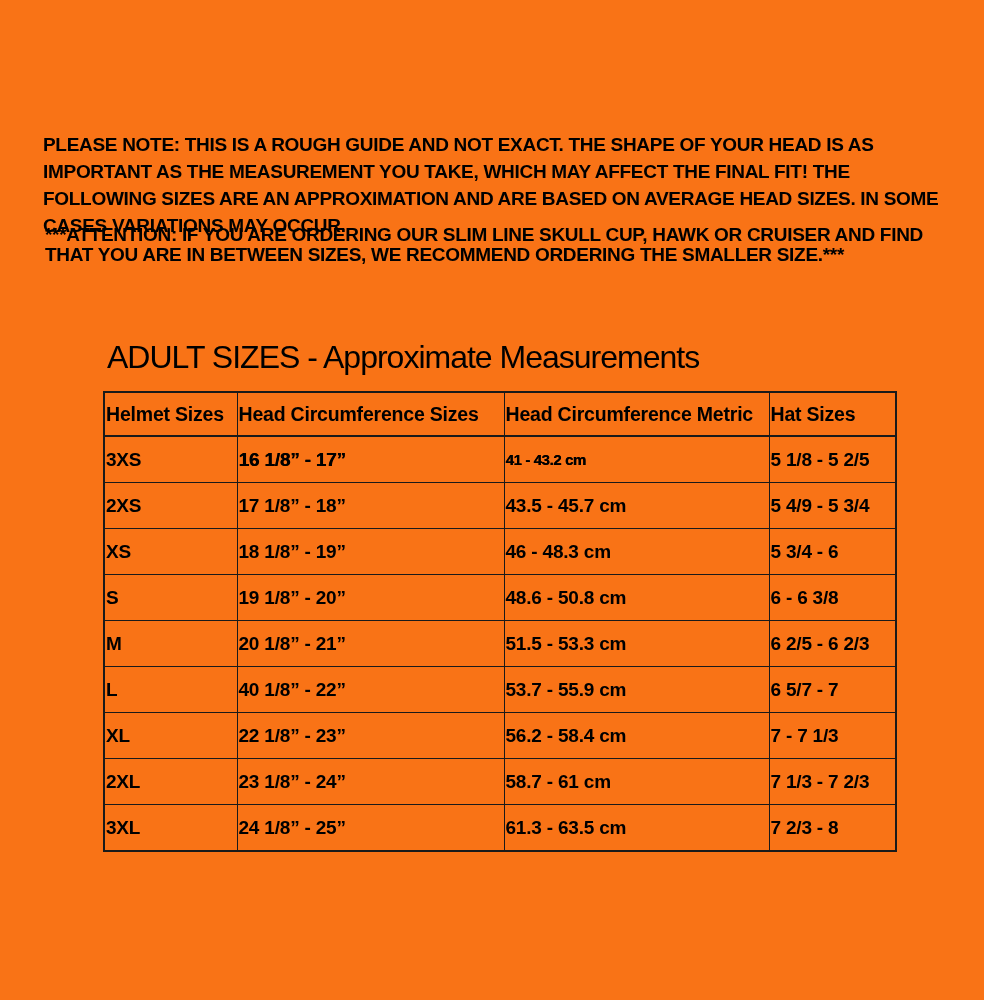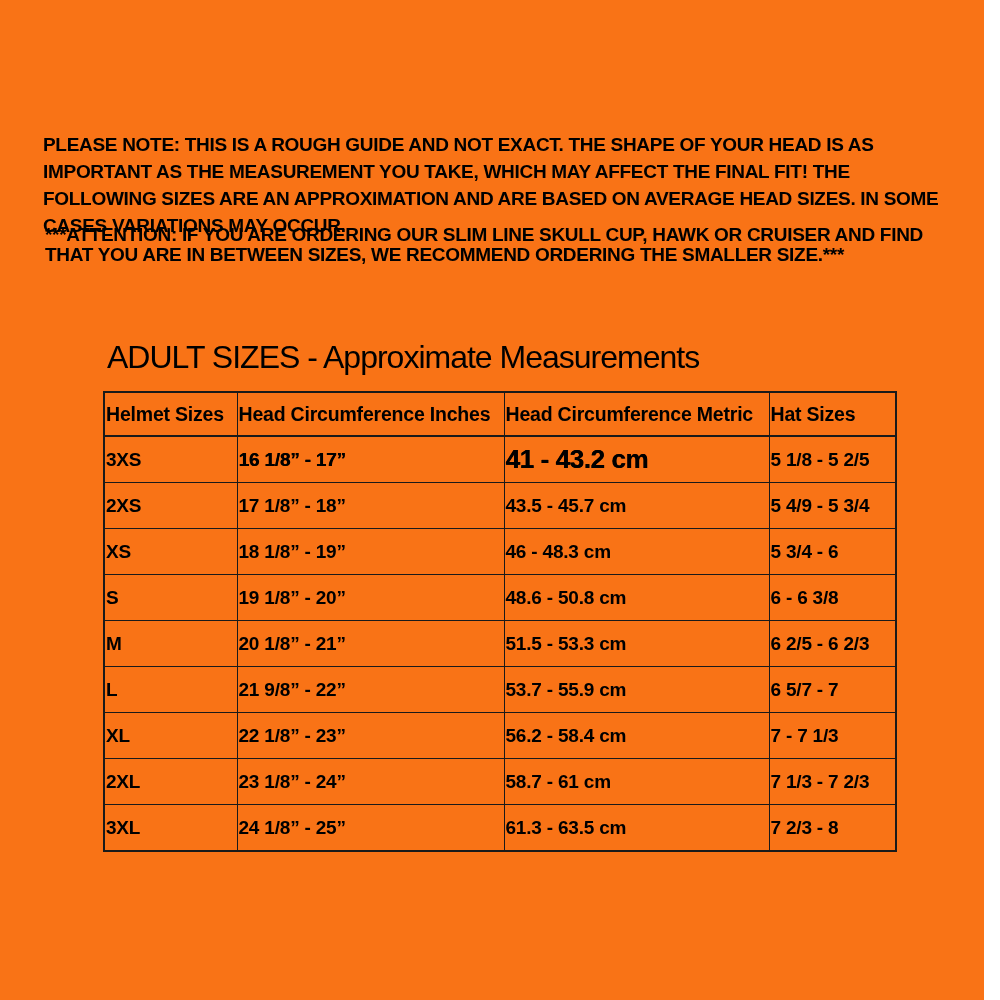--- a/index.html
+++ b/index.html
@@ -74,21 +74,21 @@
   }
   table.size-table tbody td {
     height: 45px;
     font-weight: 700;
     margin-left: 32px;
   }
   table.size-table tbody td.bold-cell {
     text-shadow: 0.4px 0 0 currentColor;
   }
   table.size-table tbody td.big-cell {
-    font-size: 26px;
+    font-size: 15px;
     letter-spacing: -0.4px;
   }
 </style>
 </head>
 <body>
 
 <div class="page">
 
   <p class="note-paragraph">PLEASE NOTE: THIS IS A ROUGH GUIDE AND NOT EXACT. THE SHAPE OF YOUR HEAD IS AS IMPORTANT AS THE MEASUREMENT YOU TAKE, WHICH MAY AFFECT THE FINAL FIT! THE FOLLOWING SIZES ARE AN APPROXIMATION AND ARE BASED ON AVERAGE HEAD SIZES. IN SOME CASES VARIATIONS MAY OCCUR.</p>
 
@@ -99,21 +99,21 @@
   <table class="size-table">
     <colgroup>
       <col style="width:133px">
       <col style="width:267px">
       <col style="width:265px">
       <col style="width:127px">
     </colgroup>
     <thead>
       <tr>
           <th>Helmet Sizes</th>
-          <th>Head Circumference Inches</th>
+          <th>Head Circumference Sizes</th>
           <th>Head Circumference Metric</th>
           <th>Hat Sizes</th>
         </tr>
     </thead>
     <tbody>
         <tr>
           <td>3XS</td>
           <td class="bold-cell">16 1/8” - 17”</td>
           <td class="bold-cell big-cell">41 - 43.2 cm</td>
           <td>5 1/8 - 5 2/5</td>
@@ -137,21 +137,21 @@
           <td>6 - 6 3/8</td>
         </tr>
         <tr>
           <td>M</td>
           <td>20 1/8” - 21”</td>
           <td>51.5 - 53.3 cm</td>
           <td>6 2/5 - 6 2/3</td>
         </tr>
         <tr>
           <td>L</td>
-          <td>21 9/8” - 22”</td>
+          <td>40 1/8” - 22”</td>
           <td>53.7 - 55.9 cm</td>
           <td>6 5/7 - 7</td>
         </tr>
         <tr>
           <td>XL</td>
           <td>22 1/8” - 23”</td>
           <td>56.2 - 58.4 cm</td>
           <td>7 - 7 1/3</td>
         </tr>
         <tr>

